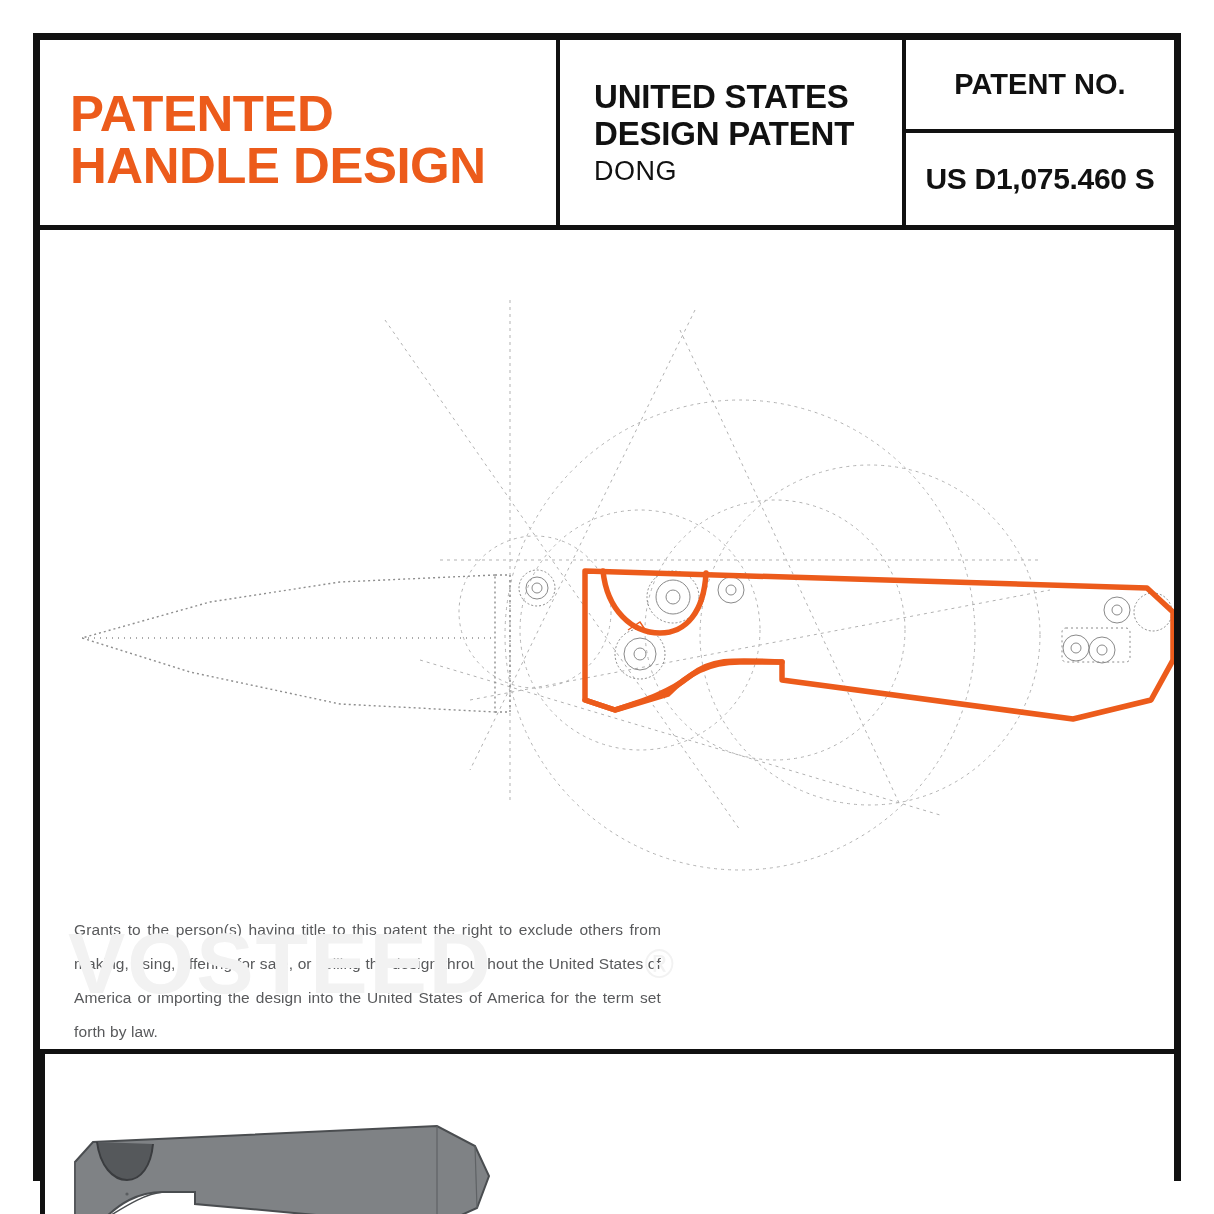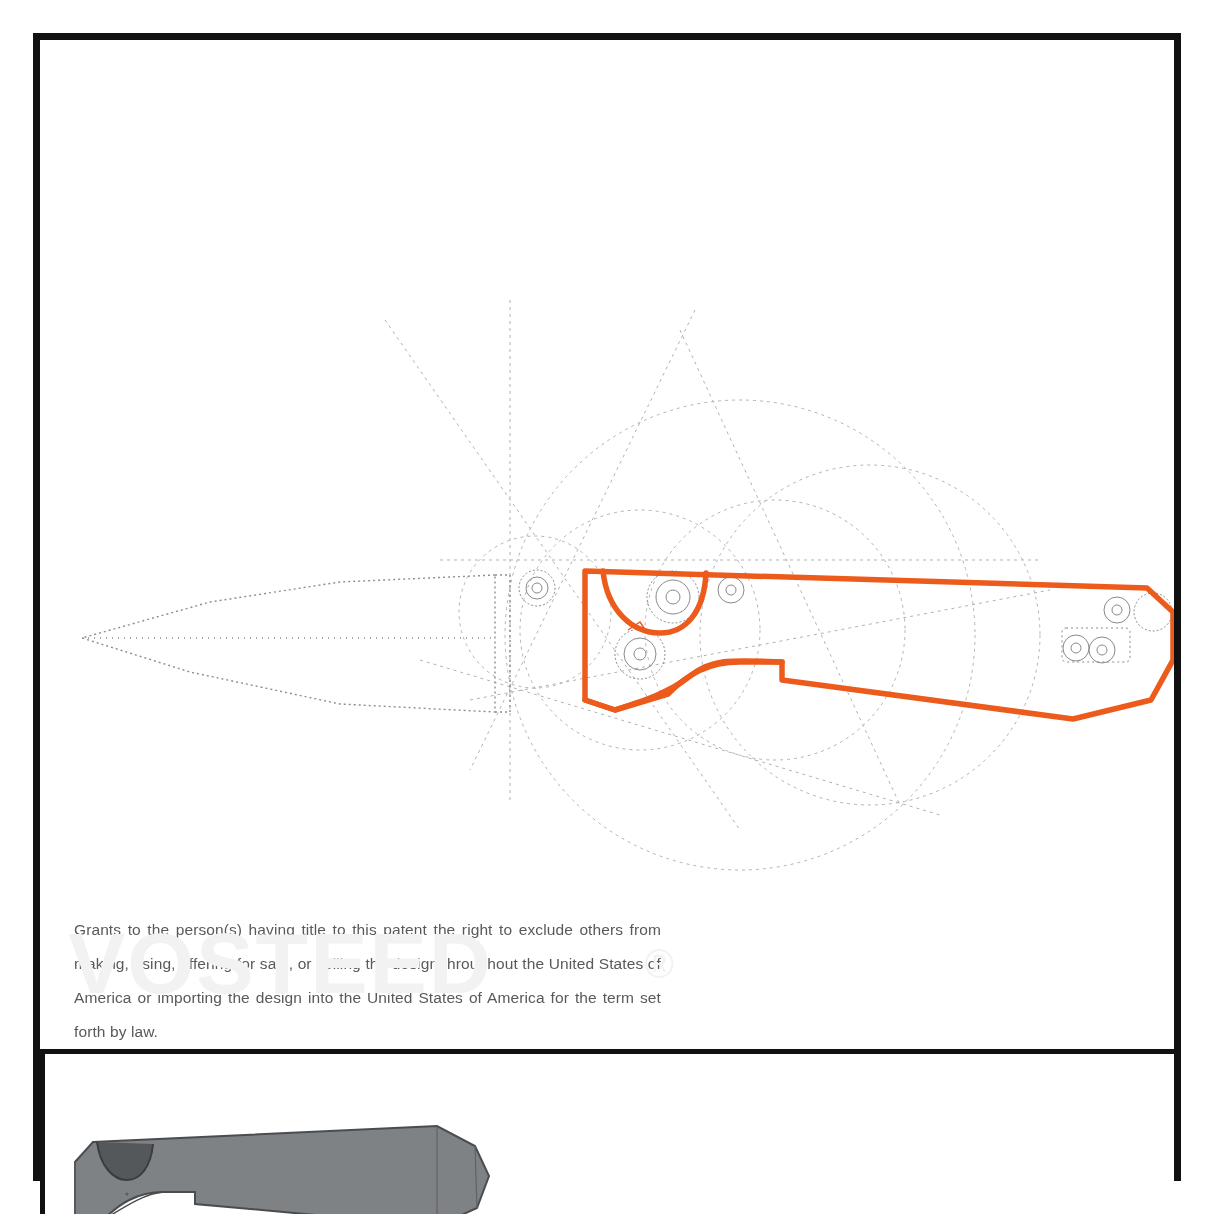--- a/index.html
+++ b/index.html
@@ -193,20 +193,39 @@
 
   .thumb-cell svg { display: block; }
 
 </style>
 </head>
 <body>
 
 <div class="page">
   <div class="frame">
 
+    <div class="header">
+
+      <div class="header-left">
+        <div class="title-line">PATENTED</div>
+        <div class="title-line">HANDLE DESIGN</div>
+      </div>
+
+      <div class="header-mid">
+        <div class="mid-line">UNITED STATES</div>
+        <div class="mid-line">DESIGN PATENT</div>
+        <div class="mid-sub">DONG</div>
+      </div>
+
+      <div class="header-right">
+        <div class="pat-no-label">PATENT NO.</div>
+        <div class="pat-no-value">US D1,075.460 S</div>
+      </div>
+
+    </div>
 
     <div class="drawing">
       <svg width="1134" height="645" viewBox="0 0 1134 645" xmlns="http://www.w3.org/2000/svg">
 
         <g fill="none" stroke="#adadad" stroke-width="1" stroke-dasharray="3 4" opacity="0.95">
 
           <circle cx="700" cy="405" r="235"></circle>
           <circle cx="830" cy="405" r="170"></circle>
           <circle cx="735" cy="400" r="130"></circle>
           <circle cx="600" cy="400" r="120"></circle>

